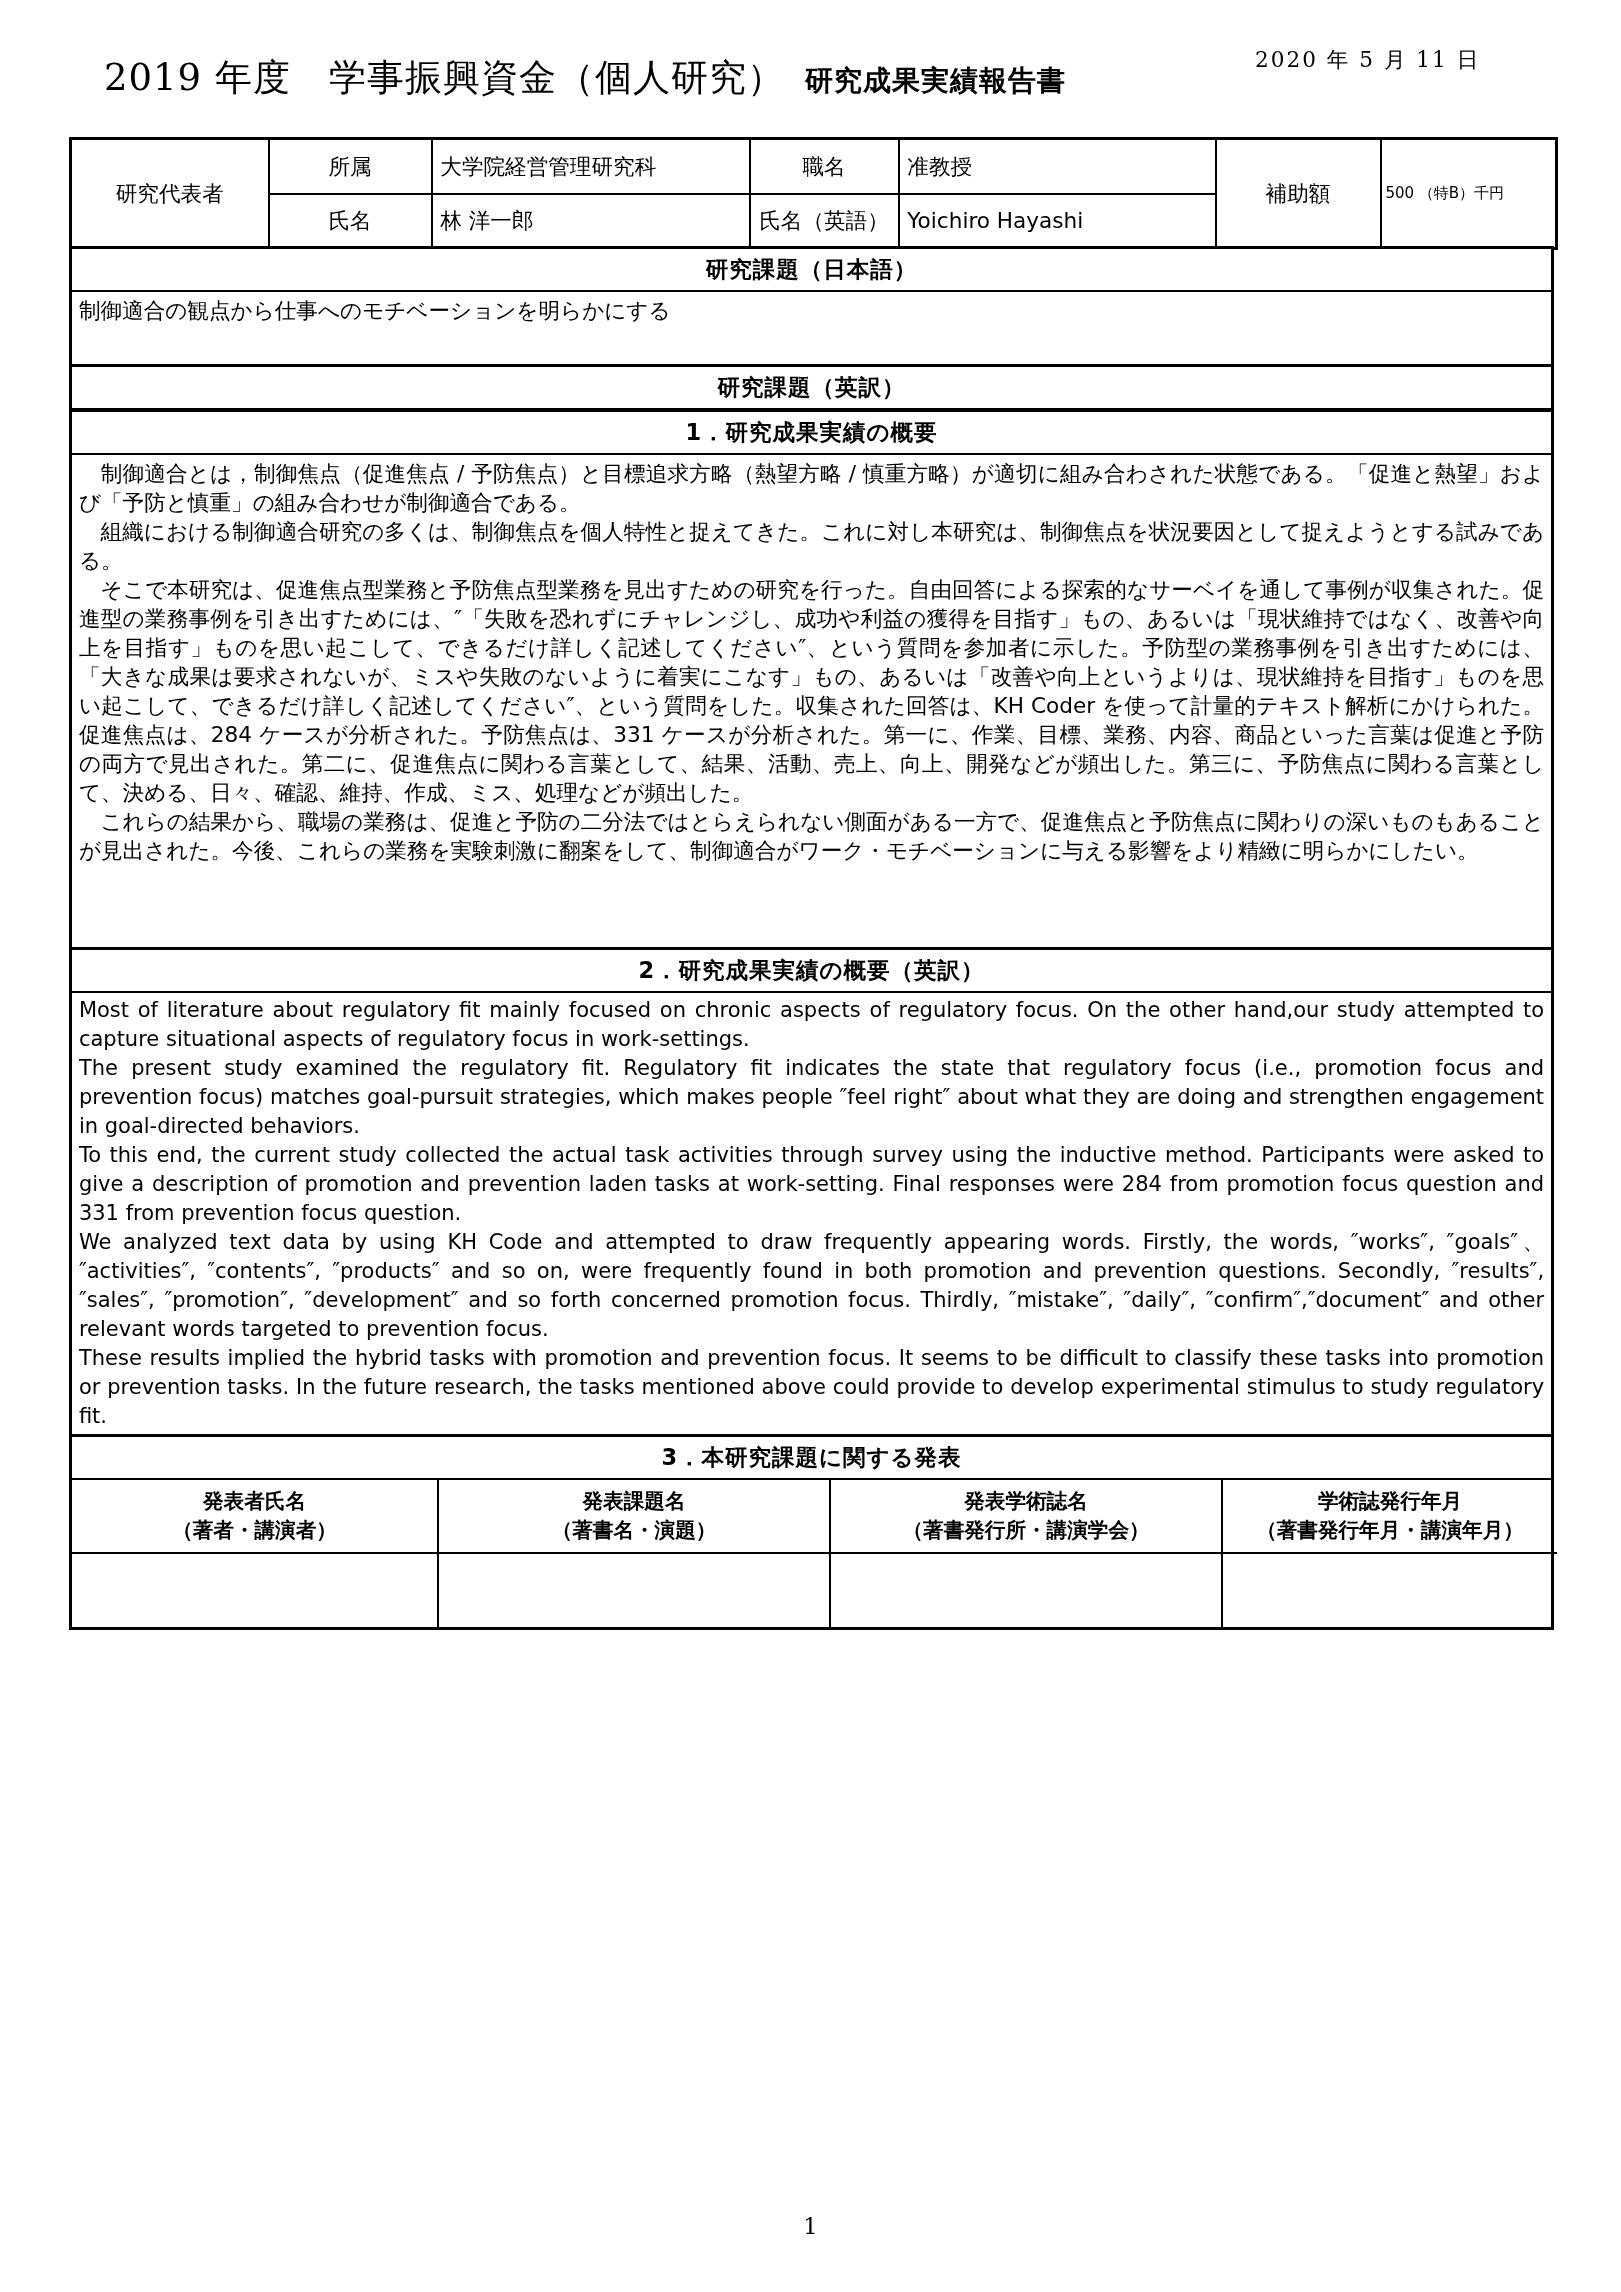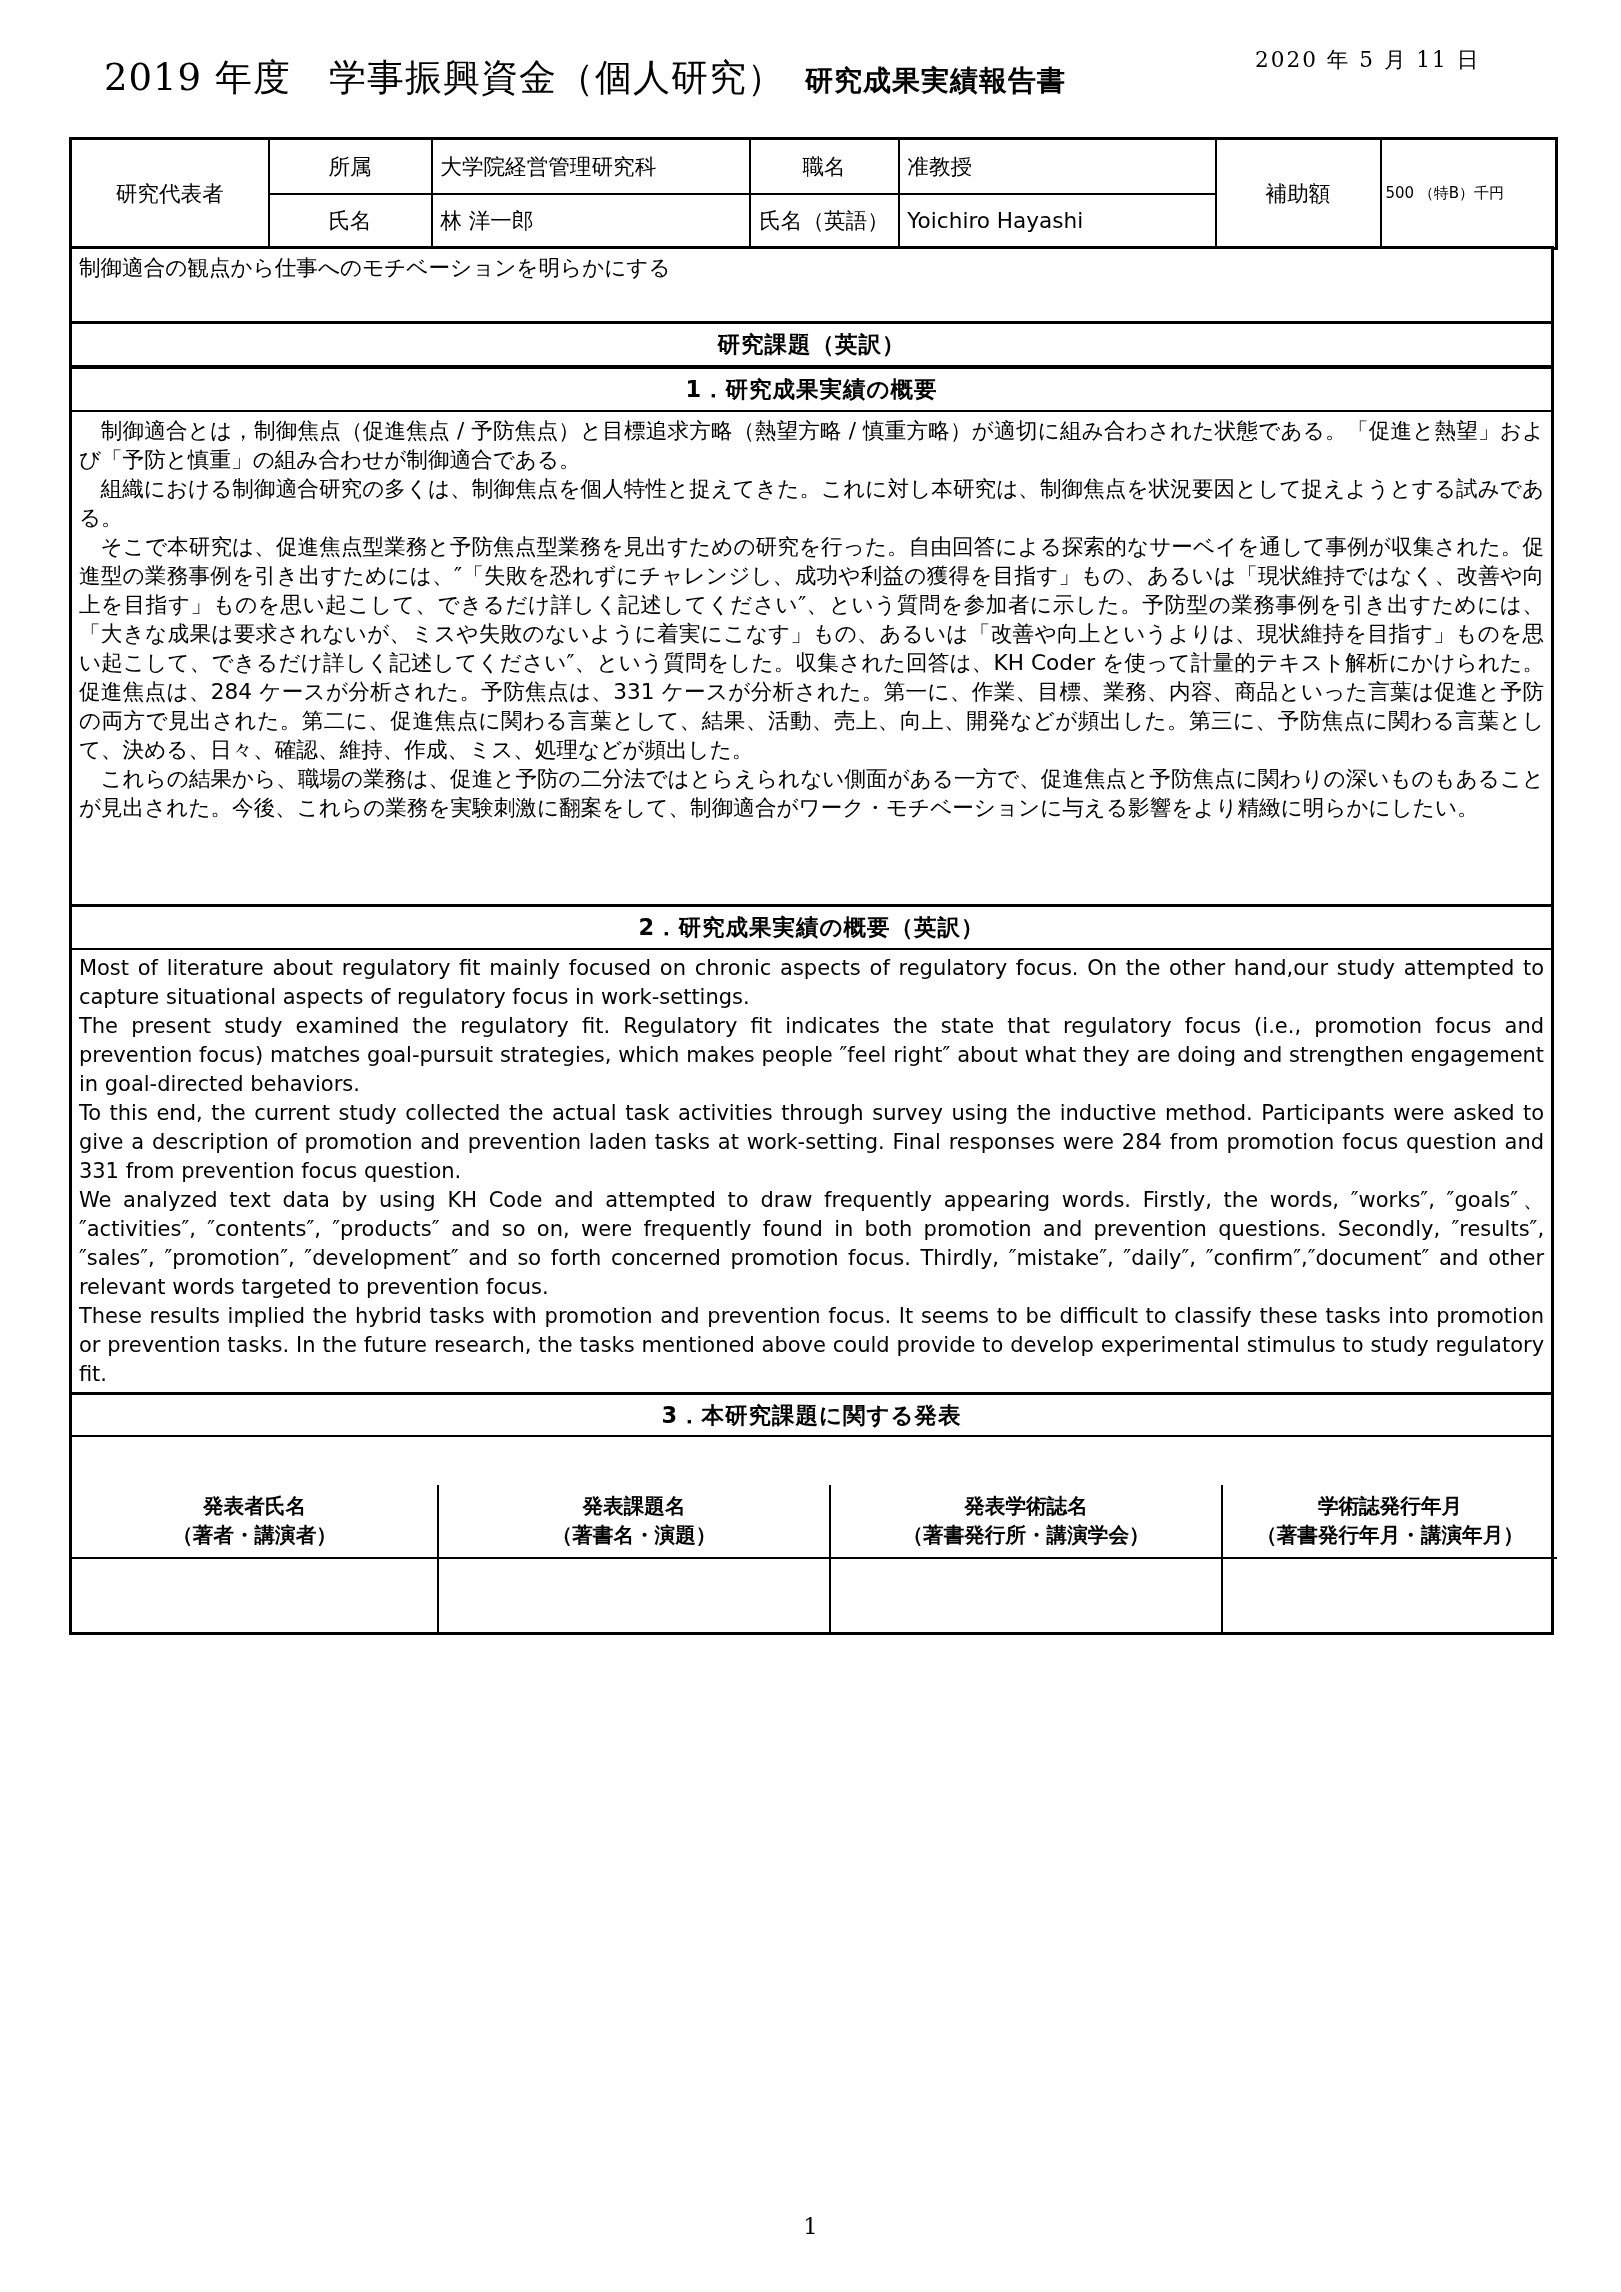--- a/index.html
+++ b/index.html
@@ -45,21 +45,21 @@
     text-align:center; font-weight:700; font-size:22.5px;
     padding:4.9px 0 4.9px 0; letter-spacing:1px;
   }
   .sec-body { padding:3.9px 6.9px; text-align:justify; }
   .sec-body.theme { height:73px; overflow:hidden; font-size:21.6px; line-height:29px; }
   .sec-body.ja { min-height:493px; font-size:21.6px; line-height:29px; }
   .sec-body.en { min-height:439px; font-size:21px; line-height:29px; }
   .para { text-align:justify; }
 
   table.pres {
-    width:100%; border-collapse:collapse; table-layout:fixed; border:hidden;margin-top:48px;
+    width:100%; border-collapse:collapse; table-layout:fixed; border:hidden;
   }
   table.pres th {
     border:2px solid #000; height:73px; vertical-align:middle;
     font-size:20.6px; font-weight:700; text-align:center;
     white-space:pre-line; line-height:29px; padding:2px;
   }
   table.pres td { border:2px solid #000; height:74px; }
 
   .page-number {
     position:absolute; top:2213px; left:0; width:1621px;
@@ -105,20 +105,21 @@
         <tr>
           <td class="lbl">氏名</td>
           <td class="val">林 洋一郎</td>
           <td class="lbl">氏名（英語）</td>
           <td class="val">Yoichiro Hayashi</td>
         </tr>
       </tbody>
     </table>
 
     <div class="sec">
+      <div class="sec-header">研究課題（日本語）</div>
       <div class="sec-body theme">制御適合の観点から仕事へのモチベーションを明らかにする</div>
     </div>
 
     <div class="sec">
       <div class="sec-header">研究課題（英訳）</div>
     </div>
 
     <div class="sec">
       <div class="sec-header">1．研究成果実績の概要</div>
       <div class="sec-body ja">

